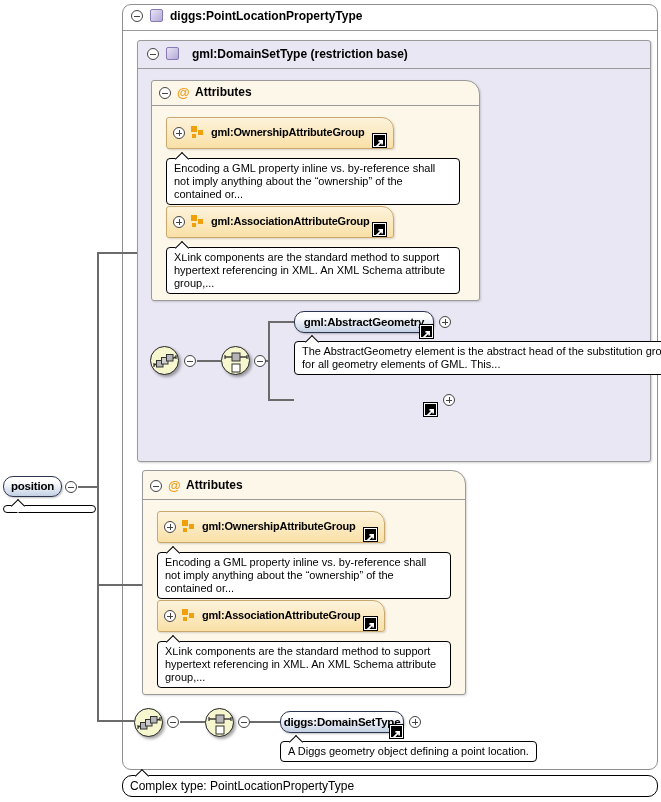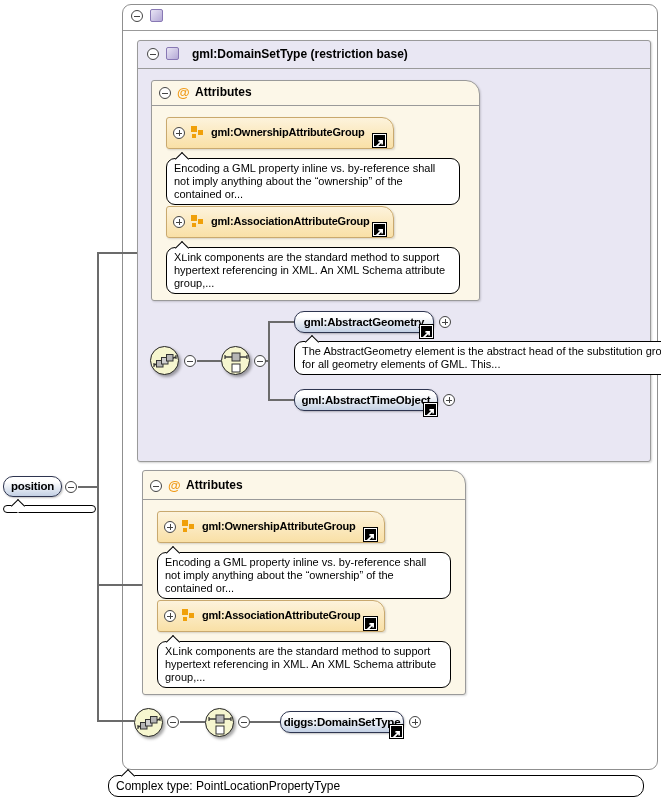--- a/index.html
+++ b/index.html
@@ -21,21 +21,21 @@
   .at-icon{font-weight:bold;font-size:13px;line-height:13px;color:#f09b1a;}
   
   .toggle{width:12px;height:12px;border:1px solid #444;border-radius:50%;background:#fff;}
   .toggle::before{content:"";position:absolute;left:2px;right:2px;top:4.5px;height:1px;background:#444;}
   .toggle.plus::after{content:"";position:absolute;top:2px;bottom:2px;left:4.5px;width:1px;background:#444;}
   
   .pill{border:1.5px solid #2e3550;border-radius:10px;background:linear-gradient(#ffffff 25%,#c3d0e4);
     font-weight:bold;font-size:11.5px;letter-spacing:-0.2px;text-align:center;white-space:nowrap;
     box-shadow:1px 1px 2px rgba(0,0,0,.25);}
   
-  .bubble{border:1px solid #000;border-radius:9px;background:#fff;font-size:11px;line-height:13px;
+  .bubble{border:1px solid #000;border-radius:4px;background:#fff;font-size:11px;line-height:13px;
     padding:3px 7px;}
   .tail{position:absolute;top:-5.5px;width:9px;height:9px;background:#fff;
     border-left:1px solid #000;border-top:1px solid #000;transform:rotate(45deg);}
   
   .comp{width:29px;height:29px;border:1.5px solid #222;border-radius:50%;background:#f6f6cf;
     box-shadow:2px 2px 3px rgba(0,0,0,.35);}
   .comp svg{position:absolute;left:1px;top:1px;}
   
   .hline{position:absolute;height:2px;background:#6b6b6b;}
   .vline{position:absolute;width:2px;background:#6b6b6b;}
@@ -43,20 +43,21 @@
   .linkicon{width:13px;height:13px;background:#000;border:1px solid #fff;outline:1px solid #000;}
 </style>
 </head>
 <body>
 
 <div class="canvas">
 
   <div class="abs outer-box" style="left:122px;top:4px;width:536px;height:766px;"></div>
   <div class="abs toggle" style="left:131px;top:10px;"></div>
   <div class="abs sq-icon" style="left:150px;top:9px;"></div>
+  <div class="abs hdr" style="left:170px;top:9px;">diggs:PointLocationPropertyType</div>
   <div class="sep" style="left:123px;top:30px;width:534px;"></div>
 
   <div class="abs lav-box" style="left:137px;top:40px;width:514px;height:422px;"></div>
   <div class="abs toggle" style="left:147px;top:48px;"></div>
   <div class="abs sq-icon" style="left:166px;top:47px;"></div>
   <div class="abs hdr" style="left:192px;top:47px;">gml:DomainSetType (restriction base)</div>
   <div class="sep" style="left:138px;top:68px;width:512px;"></div>
 
   <div class="abs attr-box" style="left:151px;top:80px;width:329px;height:221px;"></div>
   <div class="abs toggle" style="left:159px;top:87px;"></div>
@@ -134,21 +135,20 @@
     <svg width="11" height="11" viewBox="0 0 10 10">
         <path d="M2 8 L7 3 M4 2.6 H7.4 V6" stroke="#fff" stroke-width="1.5" fill="none"></path>
       </svg>
   </div>
   <div class="abs toggle plus" style="left:439px;top:316px;"></div>
   <div class="abs bubble" style="left:294px;top:341px;width:393px;">
     <span class="tail" style="left:12px;"></span>
     <span>The AbstractGeometry element is the abstract head of the substitution group for all geometry elements of GML. This...</span>
   </div>
 
-  <div class="abs pill" style="left:294px;top:389px;width:144px;height:22px;line-height:20px;">gml:AbstractTimeObject</div>
   <div class="abs linkicon" style="left:424px;top:403px;">
     <svg width="11" height="11" viewBox="0 0 10 10">
         <path d="M2 8 L7 3 M4 2.6 H7.4 V6" stroke="#fff" stroke-width="1.5" fill="none"></path>
       </svg>
   </div>
   <div class="abs toggle plus" style="left:443px;top:394px;"></div>
 
   <div class="abs pill" style="left:3px;top:476px;width:59px;height:21px;line-height:19px;">position</div>
   <div class="abs toggle" style="left:65px;top:481px;"></div>
   <div class="hline" style="left:78px;top:486px;width:21px;"></div>
@@ -227,19 +227,23 @@
   </div>
   <div class="abs toggle" style="left:238px;top:716px;"></div>
   <div class="hline" style="left:250px;top:721px;width:30px;"></div>
   <div class="abs pill" style="left:280px;top:711px;width:124px;height:22px;line-height:20px;">diggs:DomainSetType</div>
   <div class="abs linkicon" style="left:390px;top:725px;">
     <svg width="11" height="11" viewBox="0 0 10 10">
         <path d="M2 8 L7 3 M4 2.6 H7.4 V6" stroke="#fff" stroke-width="1.5" fill="none"></path>
       </svg>
   </div>
   <div class="abs toggle plus" style="left:409px;top:716px;"></div>
-
-  <div class="abs bubble" style="left:108px;top:775px;width:536px;height:22px;border-radius:10px;font-size:12px;line-height:15px;">
+  <div class="abs bubble" style="left:280px;top:741px;white-space:nowrap;">
+    <span class="tail" style="left:10px;"></span>
+    <span>A Diggs geometry object defining a point location.</span>
+  </div>
+
+  <div class="abs bubble" style="left:122px;top:775px;width:536px;height:22px;border-radius:10px;font-size:12px;line-height:15px;">
     <span class="tail" style="left:14px;"></span>
     <span>Complex type: PointLocationPropertyType</span>
   </div>
 
 </div>
 
 </body></html>

